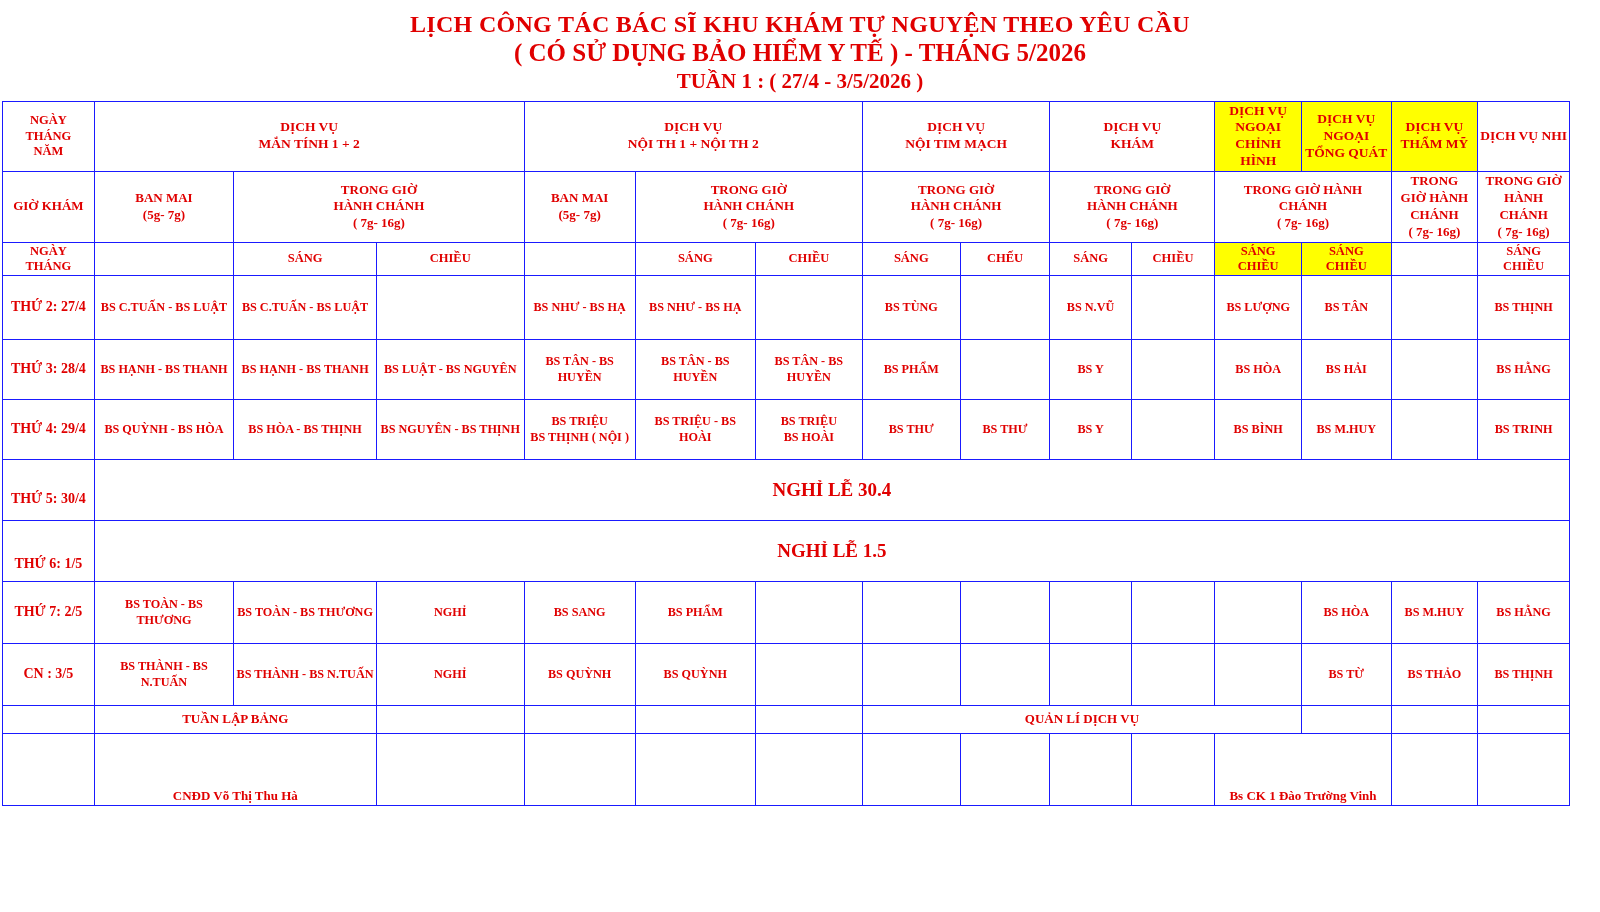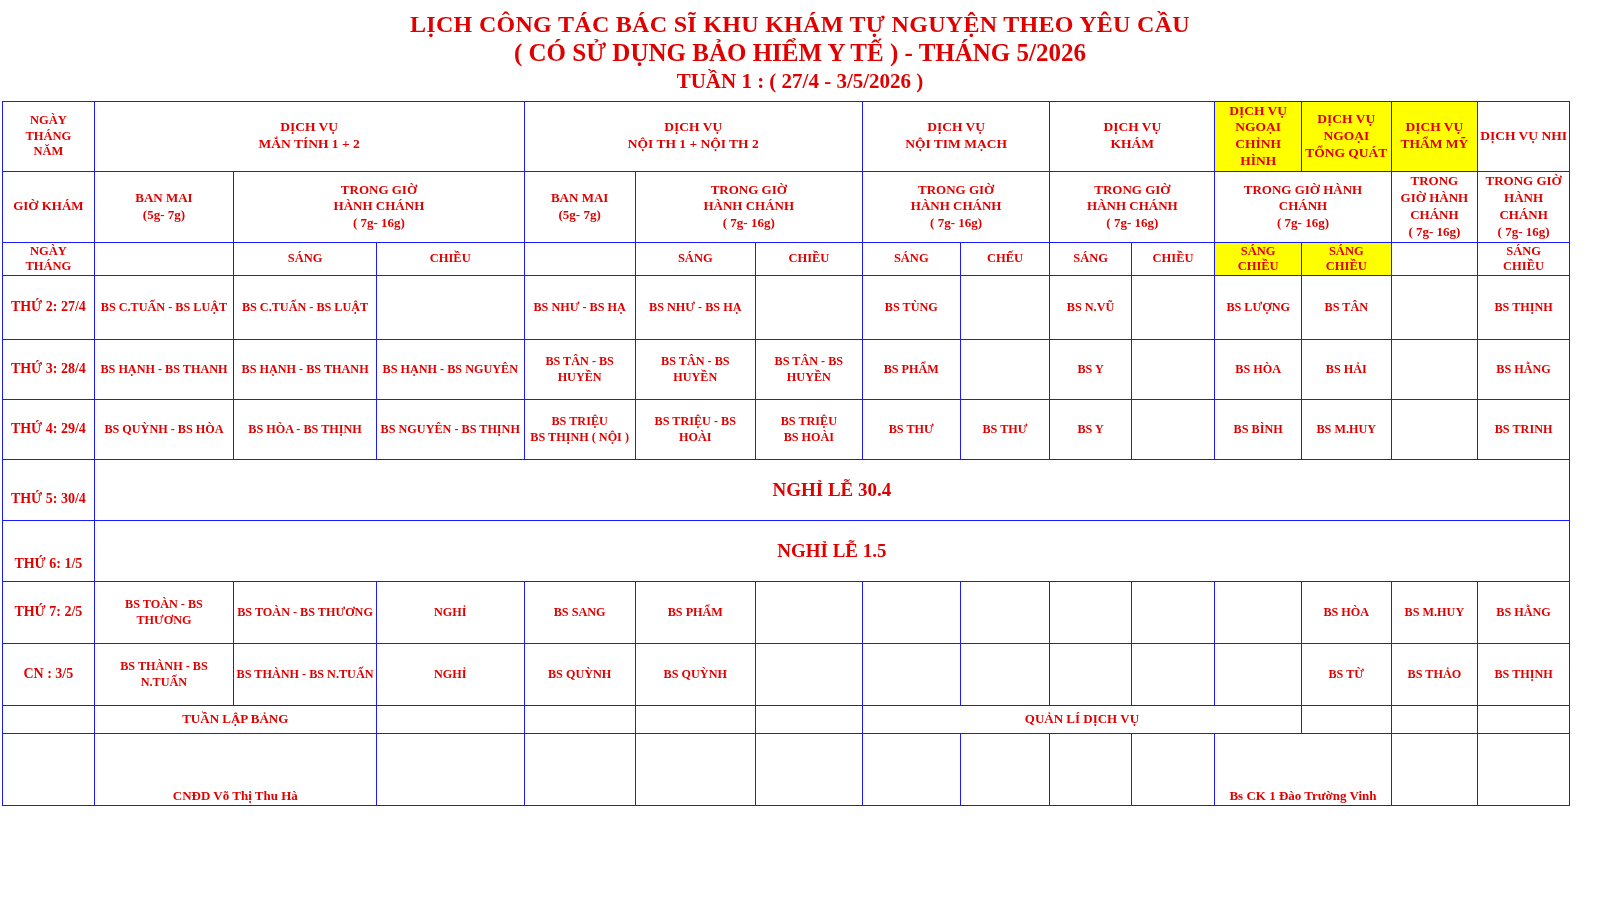--- a/index.html
+++ b/index.html
@@ -209,21 +209,21 @@
         <td class="cell">BS LƯỢNG</td>
         <td class="cell">BS TÂN</td>
         <td class="cell"></td>
         <td class="cell">BS THỊNH</td>
       </tr>
 
       <tr style="height:60px">
         <td class="daycol">THỨ 3: 28/4</td>
         <td class="cell">BS HẠNH - BS THANH</td>
         <td class="cell">BS HẠNH - BS THANH</td>
-        <td class="cell">BS HẠNH - BS NGUYÊN</td>
+        <td class="cell">BS LUẬT - BS NGUYÊN</td>
         <td class="cell">BS TÂN - BS HUYỀN</td>
         <td class="cell">BS TÂN - BS HUYỀN</td>
         <td class="cell">BS TÂN - BS HUYỀN</td>
         <td class="cell">BS PHẨM</td>
         <td class="cell"></td>
         <td class="cell">BS Y</td>
         <td class="cell"></td>
         <td class="cell">BS HÒA</td>
         <td class="cell">BS HẢI</td>
         <td class="cell"></td>

